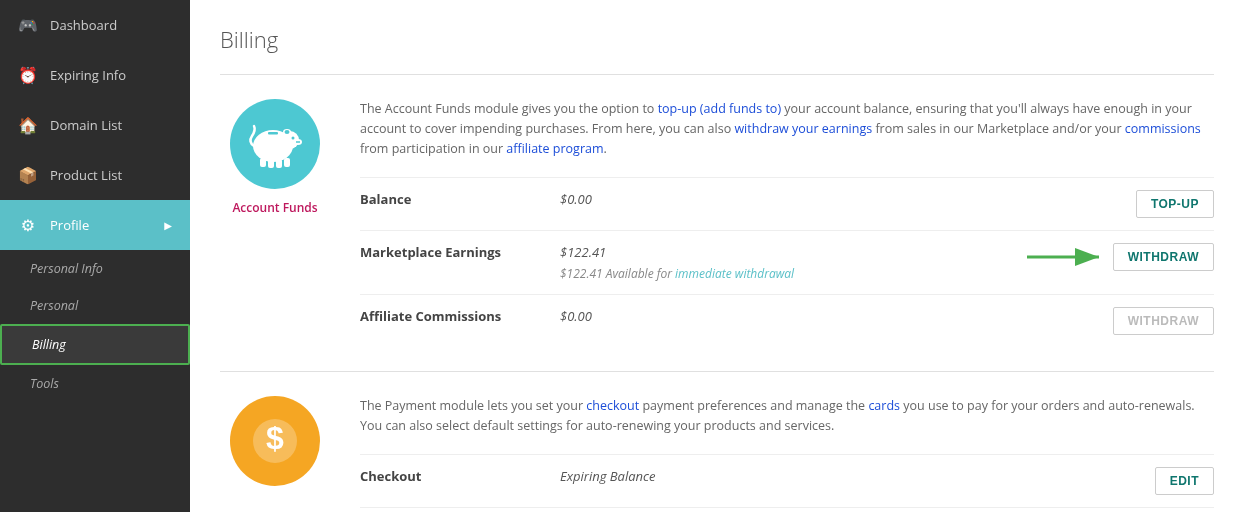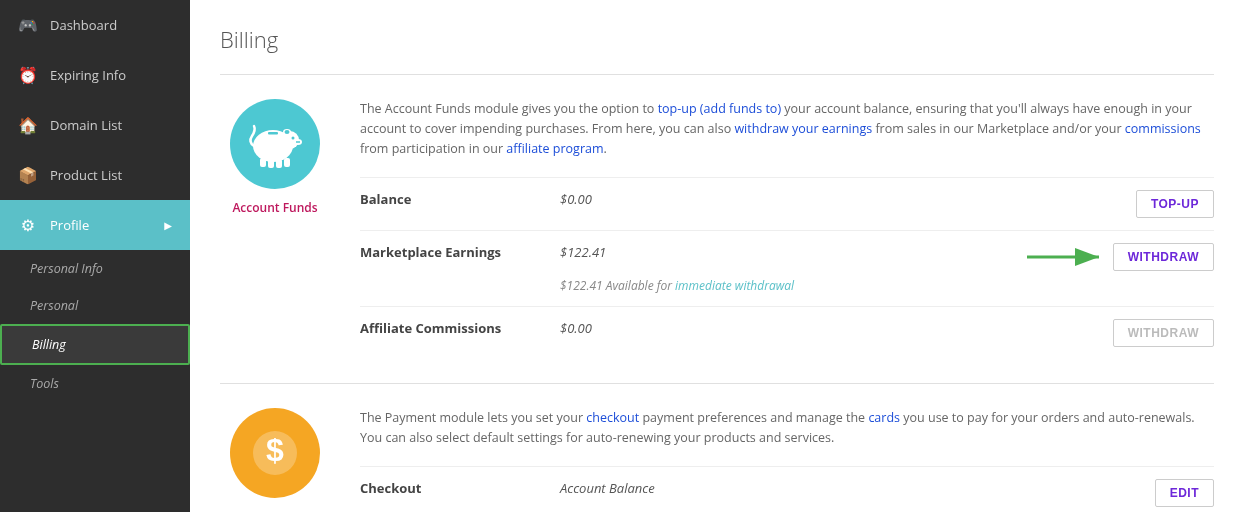--- a/index.html
+++ b/index.html
@@ -141,33 +141,33 @@
     .row-value {
       flex: 1;
       color: #555;
       font-size: 13px;
       font-style: italic;
     }
     .row-value .sub-value {
       display: block;
       font-size: 12px;
       color: #888;
-      margin-top: 16px;
+      margin-top: 4px;
     }
     .row-value .sub-value span.link { color: #5bc0c8; }
     .row-actions {
       display: flex;
       align-items: center;
       gap: 6px;
     }
     .btn-outline {
       padding: 6px 14px;
       border: 1px solid #ccc;
       background: #fff;
-      color: #6d28d9;
+      color: #0f766e;
       font-size: 12px;
       cursor: pointer;
       border-radius: 2px;
       font-weight: 600;
       letter-spacing: 0.5px;
     }
     .btn-outline.disabled { color: #bbb; cursor: default; }
   </style>
 </head>
 <body>
@@ -297,21 +297,21 @@
         </svg>
       </div>
     </div>
     <div class="section-content">
       <p class="section-description">
         The Payment module lets you set your <a>checkout</a> payment preferences and manage the <a>cards</a> you use to pay for your orders and auto-renewals. You can also select default settings for auto-renewing your products and services.
       </p>
 
       <div class="billing-row">
         <div class="row-label">Checkout</div>
-        <div class="row-value checkout-val">Account Balance</div>
+        <div class="row-value checkout-val">Expiring Balance</div>
         <div class="row-actions">
           <button class="btn-outline">EDIT</button>
         </div>
       </div>
 
       <div class="billing-row">
         
         
         
       </div>

